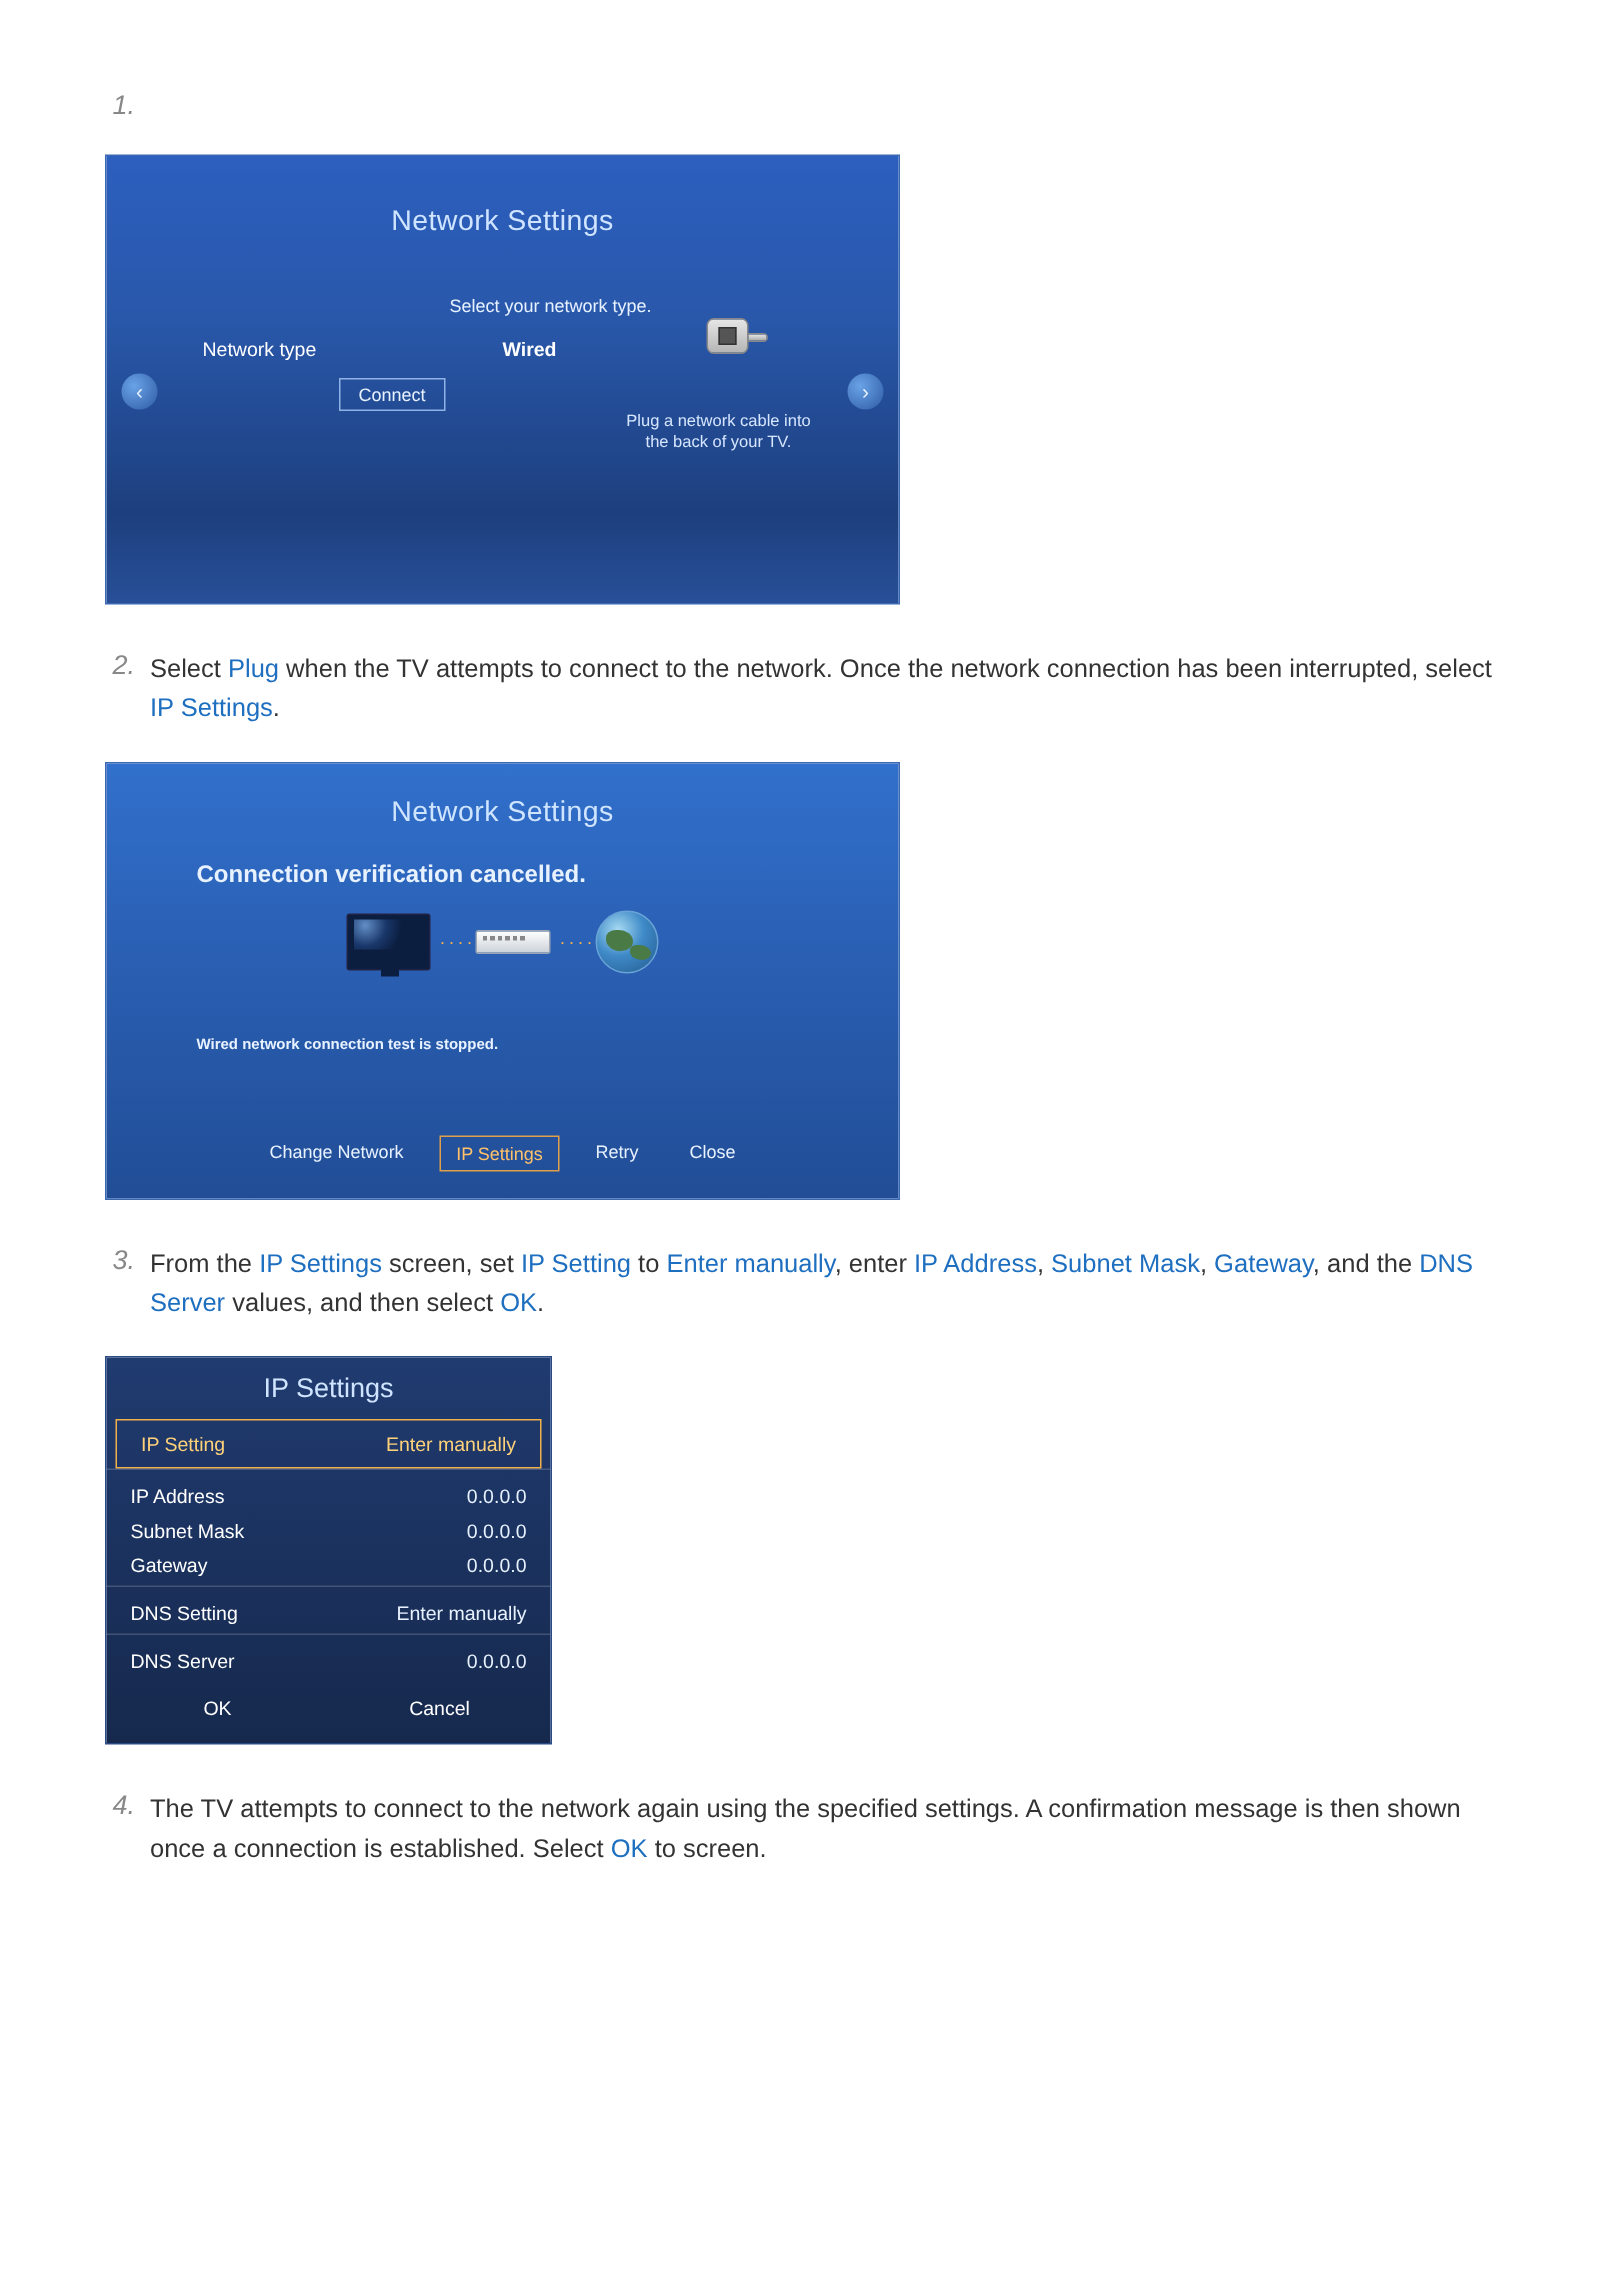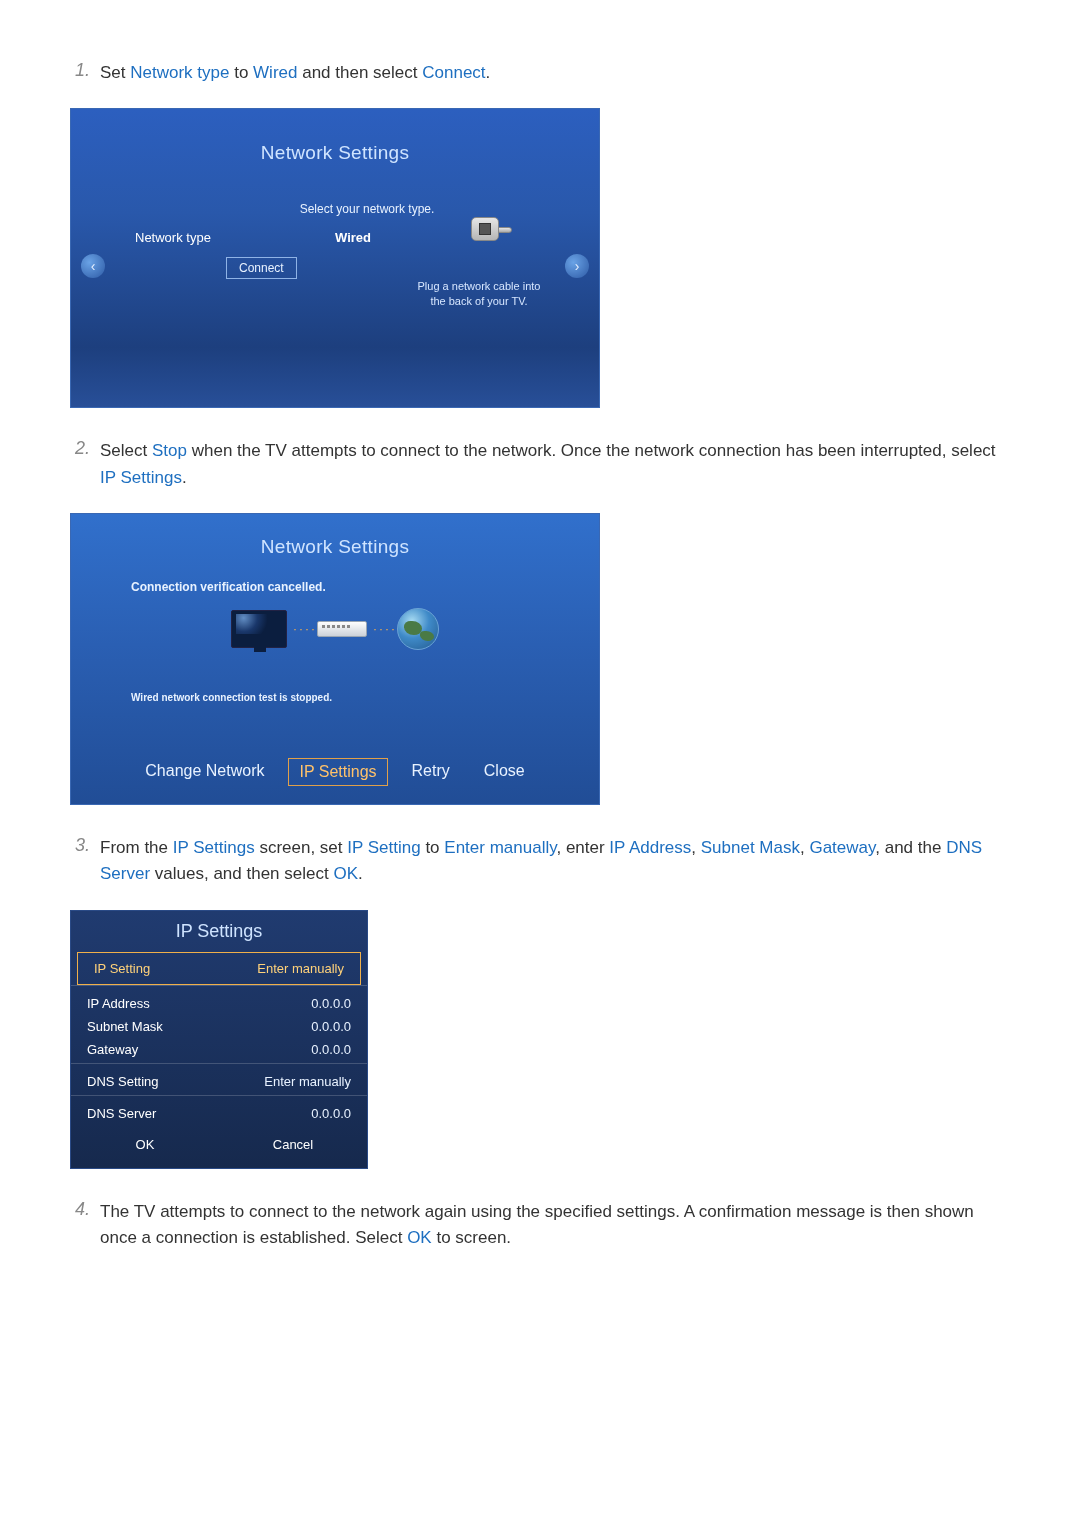--- a/index.html
+++ b/index.html
@@ -68,39 +68,39 @@
     background:linear-gradient(180deg,#e6e6e6,#aaa); border-top-right-radius:3px; border-bottom-right-radius:3px; border:1px solid #888;}
 
   
   .panel2 {
     width:530px; height:292px;
     background: linear-gradient(180deg,#3170cc 0%,#2a5fb3 45%,#214d96 100%);
     border:1px solid #3a68b3;
     color:#fff; position:relative;
   }
   .p2-title { text-align:center; color:#cfe4ff; font-size:19px; padding-top:22px; letter-spacing:.3px;}
-  .p2-line1 { font-size:12px; margin:22px 0 0 60px; font-weight:bold; color:#e8f2ff;}
+  .p2-line1 { font-size:16px; margin:22px 0 0 60px; font-weight:bold; color:#e8f2ff;}
   .p2-diagram { display:flex; align-items:center; justify-content:center; margin-top:14px; gap:6px;}
   .p2-tv { width:56px; height:38px; background:#0b1e3f; border:1px solid #224; border-radius:2px; position:relative;}
   .p2-tv::after { content:""; position:absolute; left:22px; bottom:-5px; width:12px; height:5px; background:#0b1e3f;}
   .p2-tv-gloss { position:absolute; left:4px; top:3px; width:38px; height:20px;
     background: radial-gradient(circle at 20% 20%, rgba(120,170,230,.8), rgba(40,80,150,.5) 40%, transparent 70%);}
   .p2-dots { width:18px; font-size:12px; color:#ffb347; letter-spacing:2px; text-align:center;}
   .p2-router { width:50px; height:16px; background:linear-gradient(180deg,#fefefe,#ccd2d9);
     border:1px solid #9aa6b3; border-radius:2px; position:relative;}
   .p2-router::before{content:"";position:absolute;left:4px;top:3px;width:28px;height:3px;
     background:repeating-linear-gradient(90deg,#888 0 3px, transparent 3px 5px);}
   .p2-globe { width:42px; height:42px; border-radius:50%;
     background: radial-gradient(circle at 35% 30%, #a7dbf2 0%, #3f8ac8 45%, #235a8e 100%);
     border:1px solid #6aa3d6; position:relative; overflow:hidden;}
   .p2-globe::before{content:"";position:absolute;left:6px;top:12px;width:18px;height:14px;background:#4a7a45;
     border-radius:40% 60% 50% 60%; box-shadow:14px 8px 0 -2px #4a7a45;}
   .p2-line2 { font-size:10px; margin:42px 0 0 60px; color:#e8f2ff;font-weight:bold;}
   .p2-btnbar { position:absolute; left:0; right:0; bottom:18px; display:flex; justify-content:center; gap:14px;}
-  .p2-btn { font-size:16px; color:#e8f2ff; padding:4px 10px; }
+  .p2-btn { font-size:12px; color:#e8f2ff; padding:4px 10px; }
   .p2-btn-sel { border:1px solid #e0a04a; color:#ffc26a; }
 
   
   .panel3 {
     width:298px;
     background: linear-gradient(180deg,#203b70 0%,#16294d 100%);
     border:1px solid #2a4a86;
     color:#fff;
   }
   .p3-title { text-align:center; color:#cfe4ff; font-size:18px; padding:10px 0 10px; }
@@ -116,23 +116,20 @@
 
 </style>
 </head>
 <body>
 
 <ol class="steps">
 
   <li>
     <div class="step-row">
       <div class="step-num">1.</div>
-      <div class="step-text">
-        <span>Set </span><span class="hl">Network type</span><span> to </span><span class="hl">Wired</span><span> and then select </span><span class="hl">Connect</span><span>.</span>
-      </div>
     </div>
     <div class="figure-wrap">
       <div class="panel1">
         <div class="p1-title">Network Settings</div>
         <div class="p1-sub">Select your network type.</div>
         <div class="p1-row">
           <span class="p1-row-label">Network type</span>
           <span class="p1-row-val">Wired</span>
         </div>
         <span class="p1-connect">Connect</span>
@@ -146,21 +143,21 @@
         </div>
         <div class="p1-cable-tip">Plug a network cable into the back of your TV.</div>
       </div>
     </div>
   </li>
 
   <li>
     <div class="step-row">
       <div class="step-num">2.</div>
       <div class="step-text">
-        <span>Select </span><span class="hl">Stop</span><span> when the TV attempts to connect to the network. Once the network connection has been interrupted, select </span><span class="hl">IP Settings</span><span>.</span>
+        <span>Select </span><span class="hl">Plug</span><span> when the TV attempts to connect to the network. Once the network connection has been interrupted, select </span><span class="hl">IP Settings</span><span>.</span>
       </div>
     </div>
     <div class="figure-wrap">
       <div class="panel2">
         <div class="p2-title">Network Settings</div>
         <div class="p2-line1">Connection verification cancelled.</div>
         <div class="p2-diagram">
           <div class="p2-tv">
               <div class="p2-tv-gloss"></div>
             </div>

